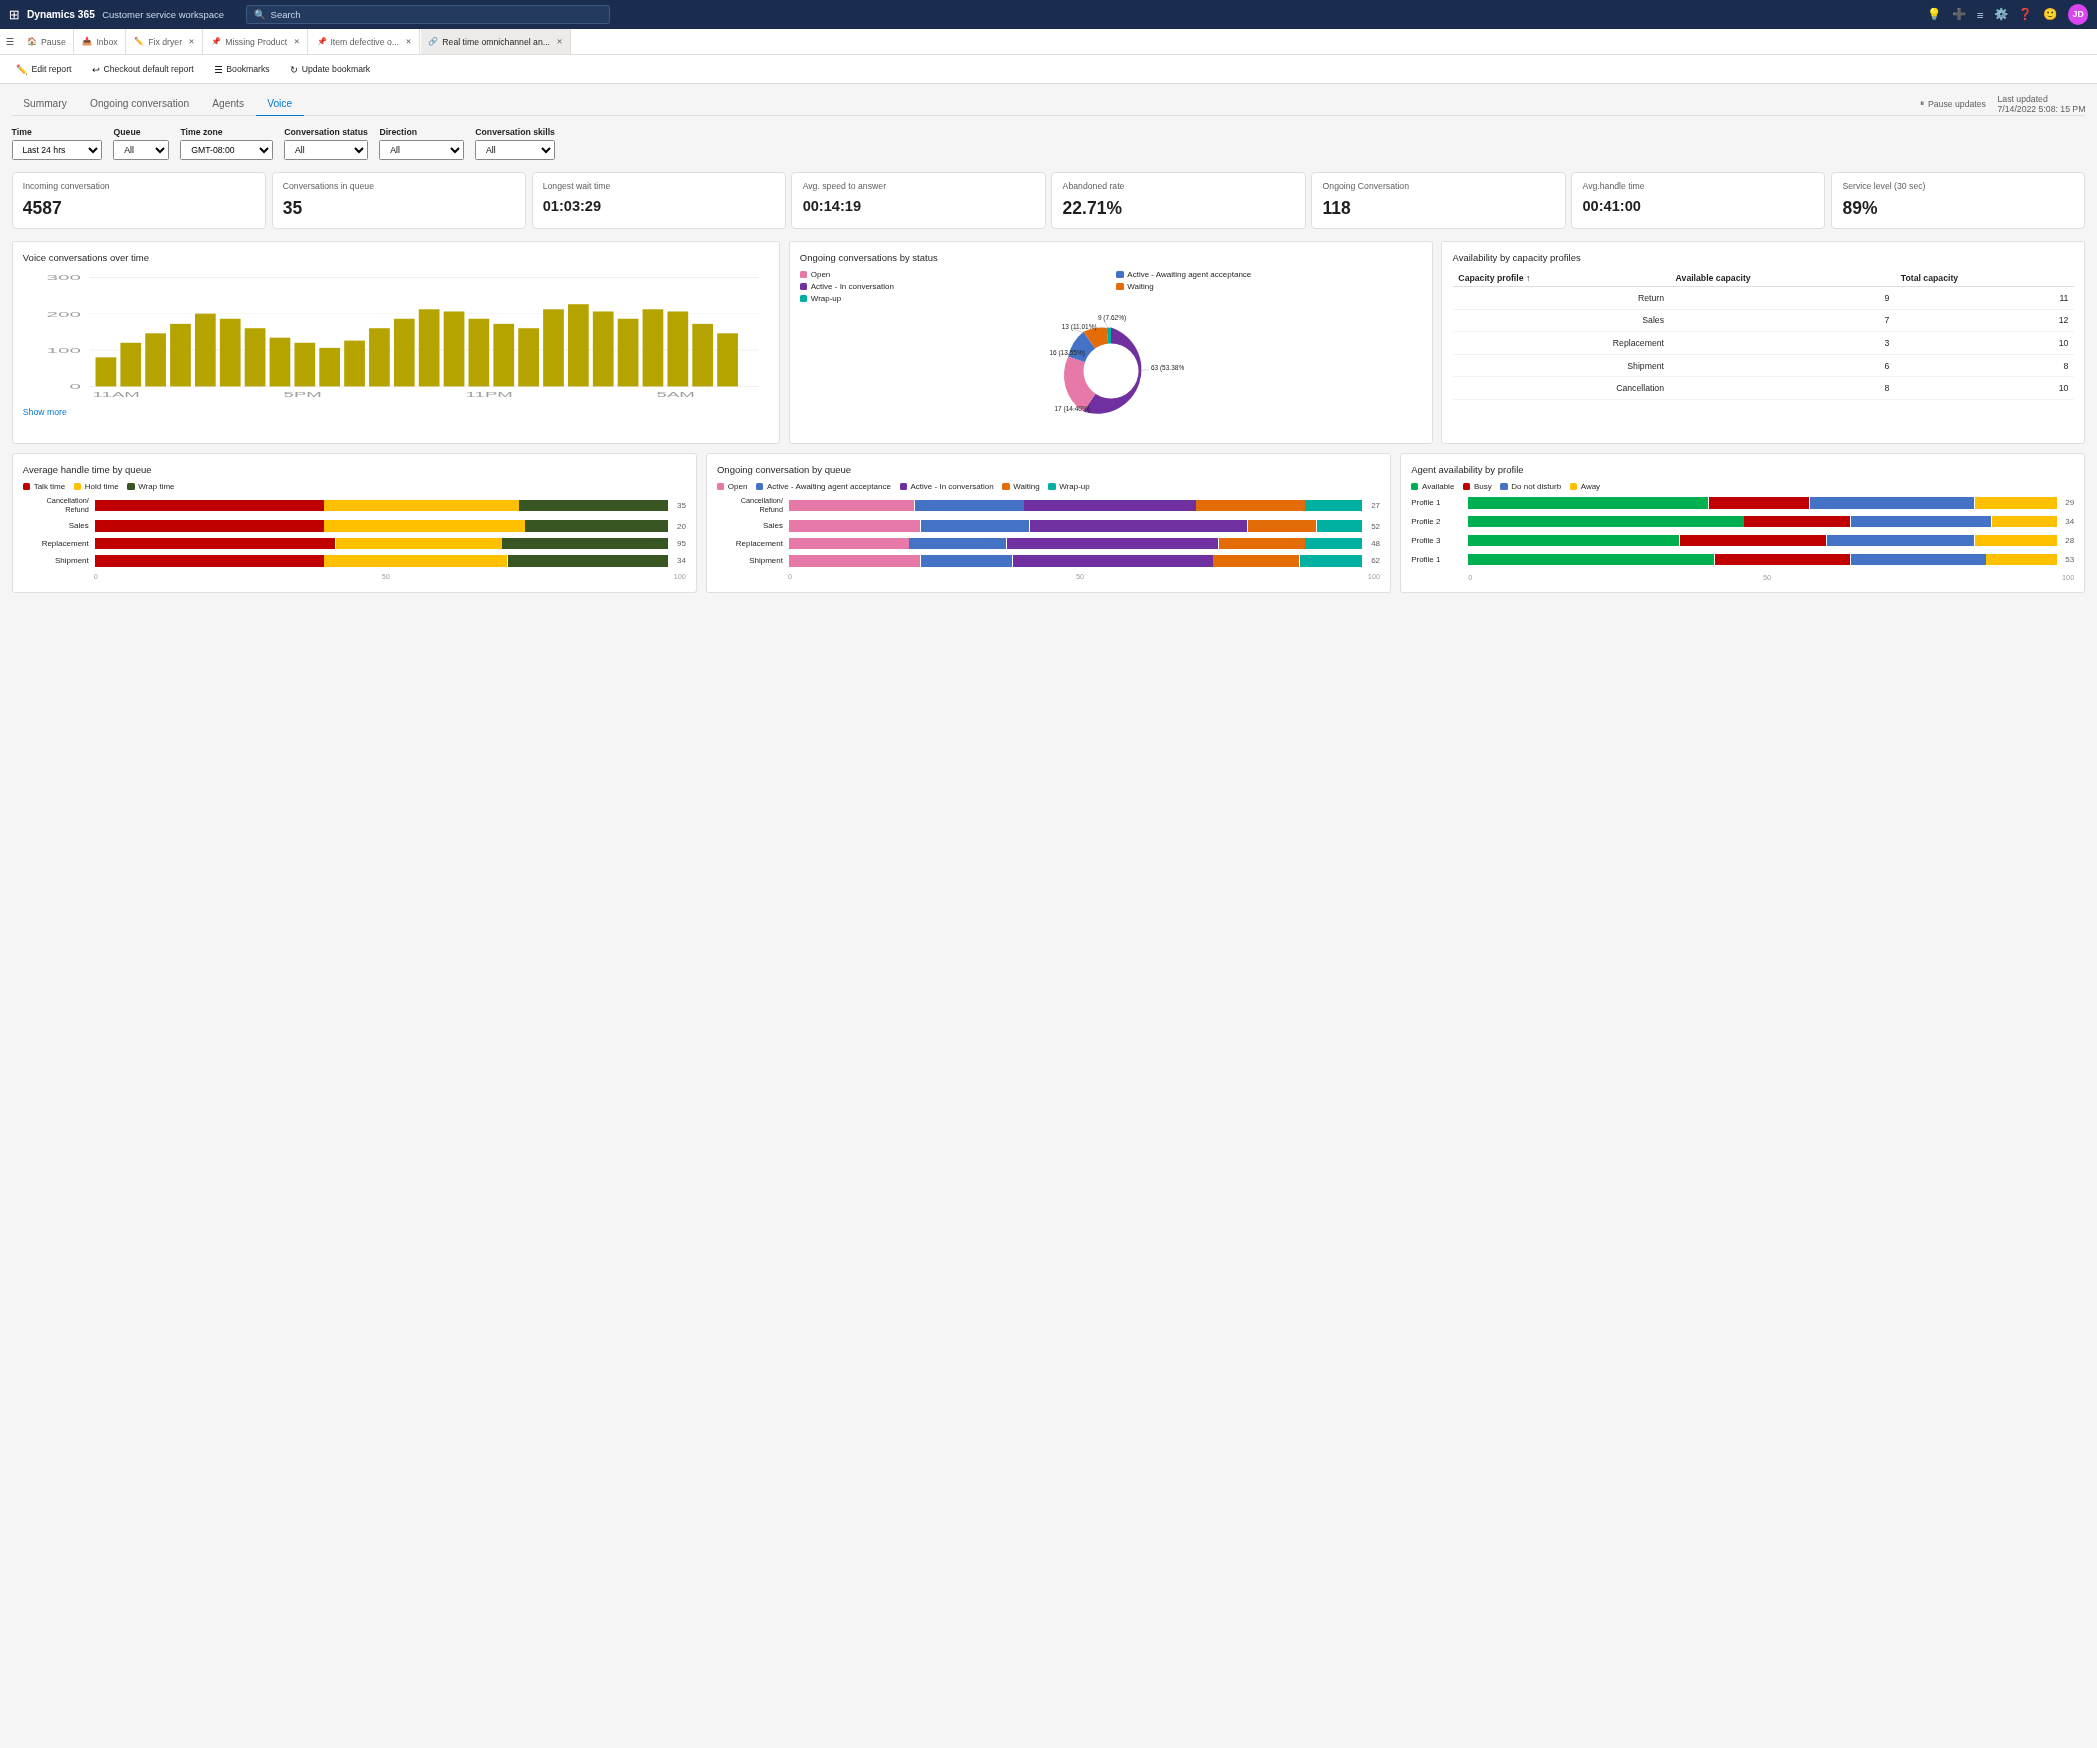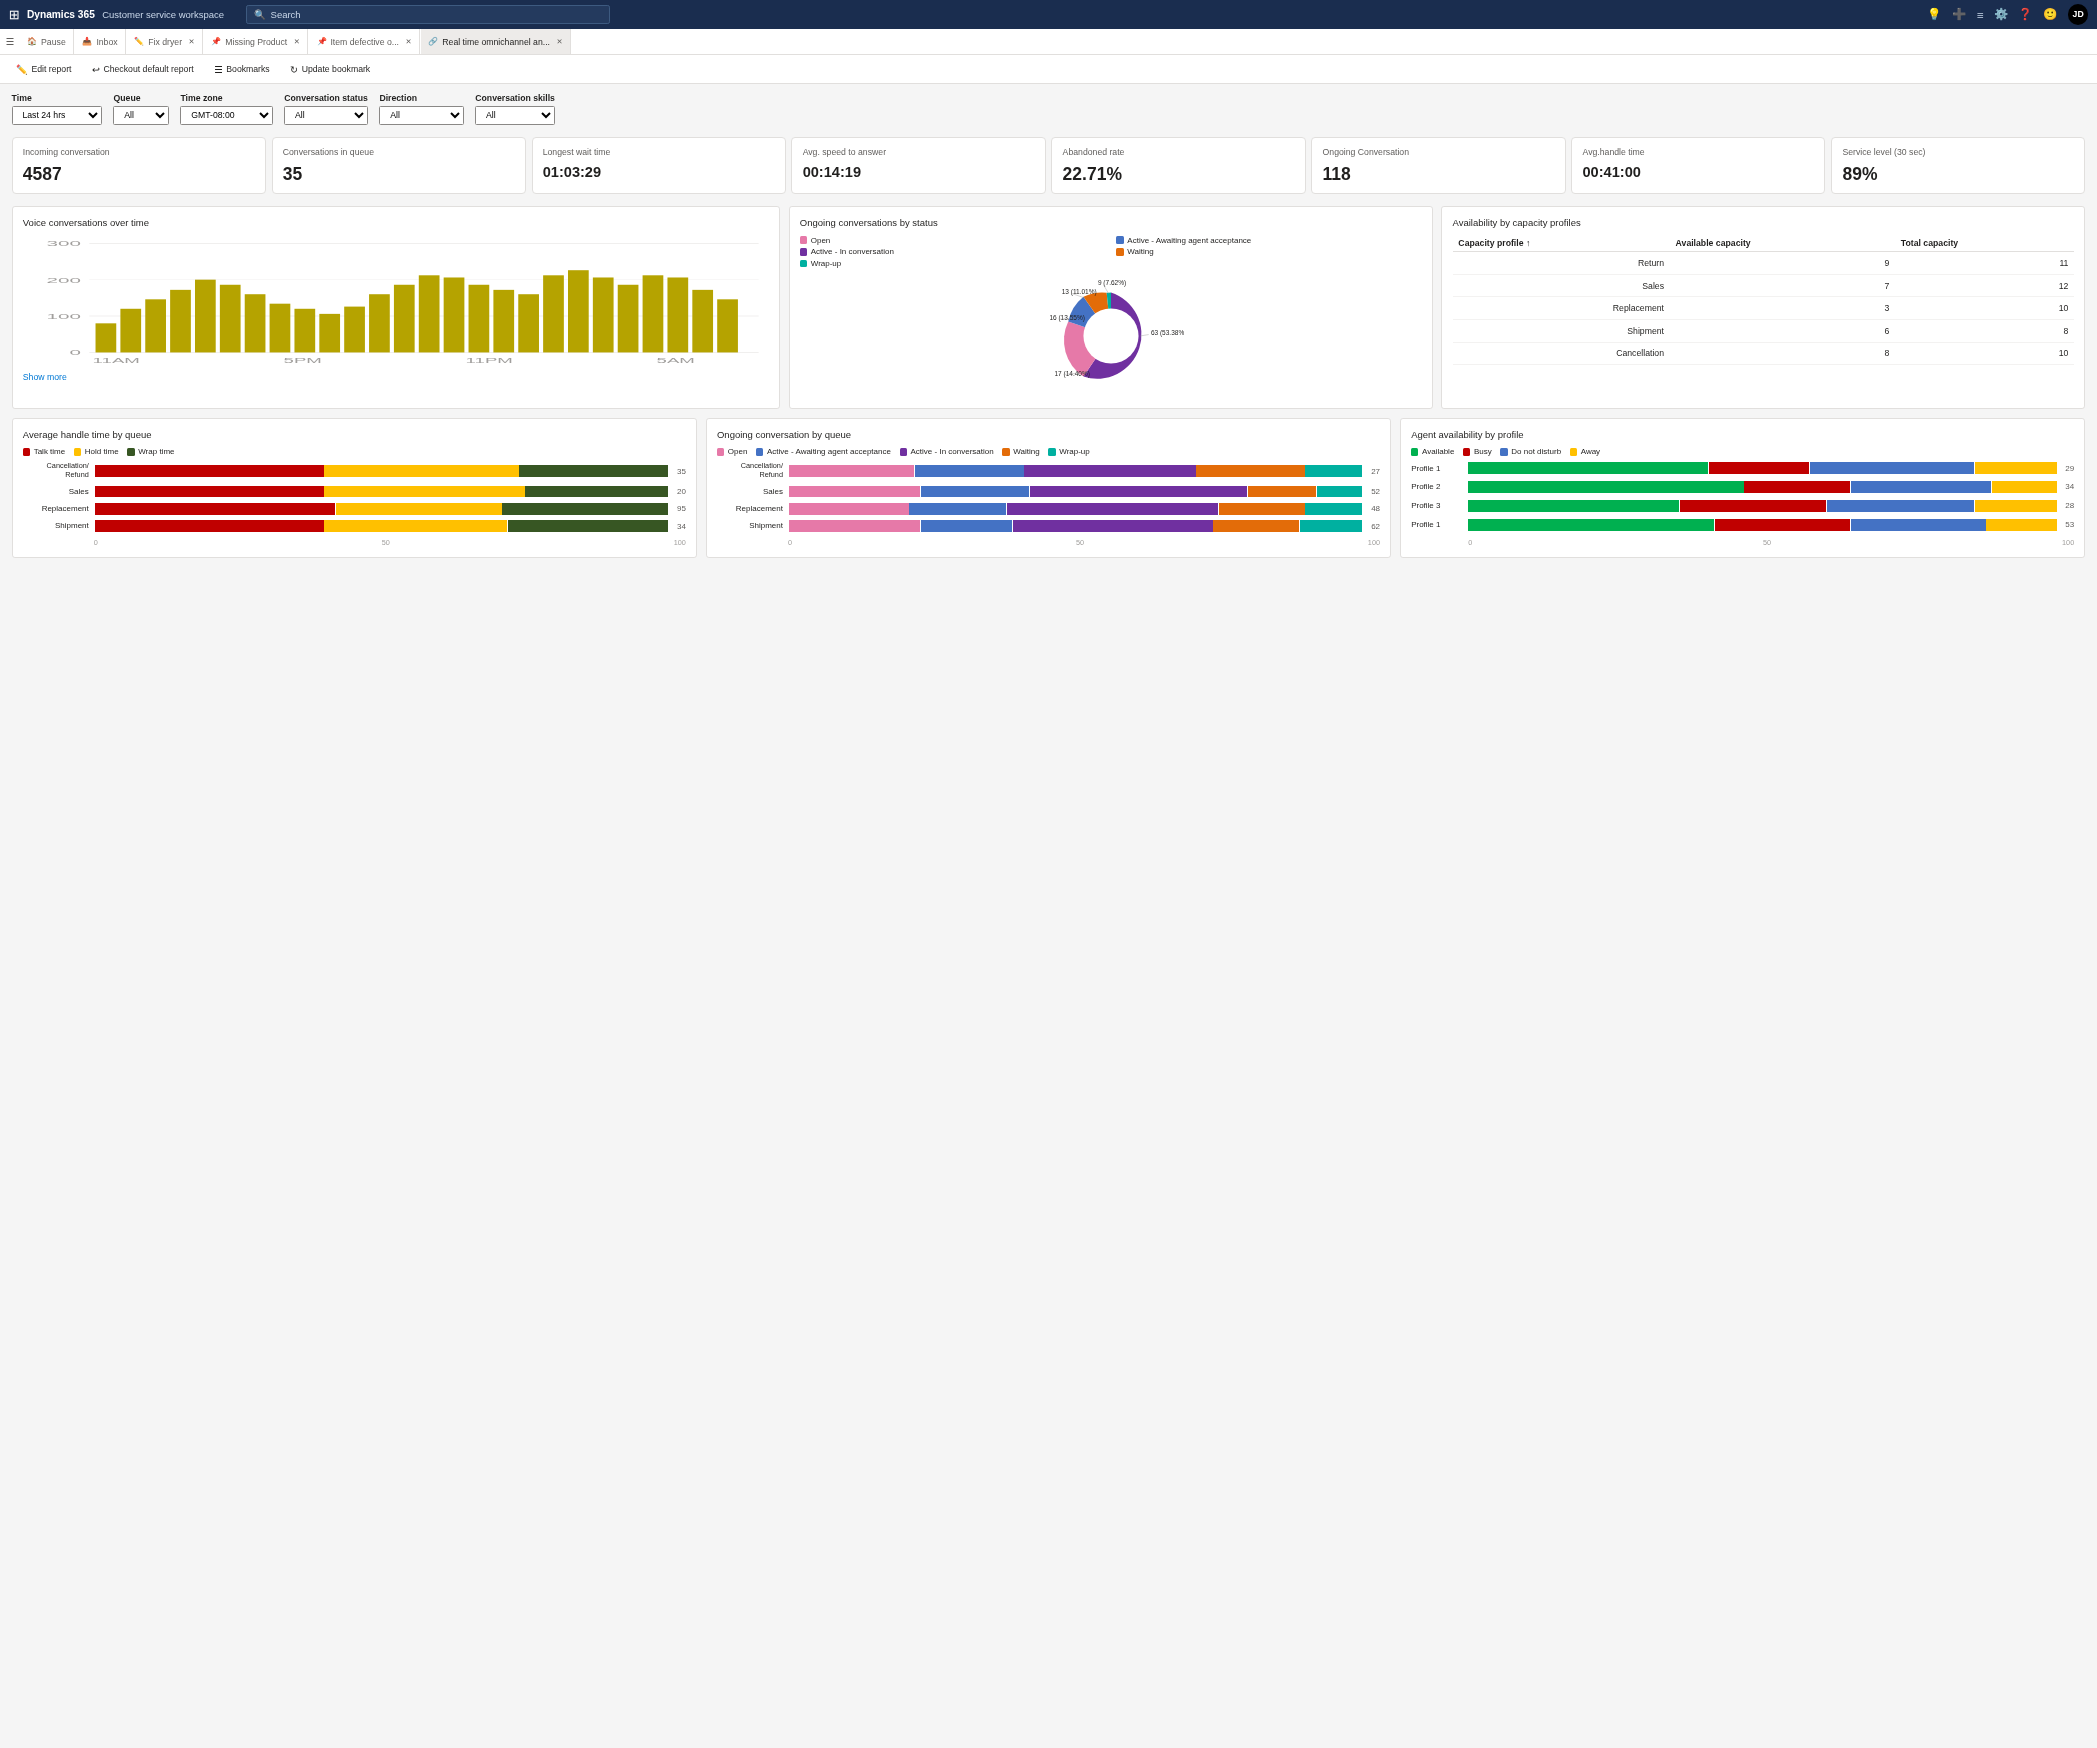--- a/index.html
+++ b/index.html
@@ -23,21 +23,21 @@
       border-radius: 2.2px;
       display: flex;
       align-items: center;
       padding: 2.9px 7.3px;
       gap: 4.4px;
       color: #c8d6e8;
       font-size: 9.5px;
     }
     .top-nav .nav-icons { display: flex; gap: 10.2px; margin-left: auto; align-items: center; }
     .top-nav .nav-icons span { color: #c8d6e8; cursor: pointer; font-size: 11.6px; }
-    .avatar { width: 20.4px; height: 20.4px; border-radius: 50%; background: #000000; display: flex; align-items: center; justify-content: center; font-size: 8.7px; font-weight: bold; color: white; cursor: pointer; }
+    .avatar { width: 20.4px; height: 20.4px; border-radius: 50%; background: #d946ef; display: flex; align-items: center; justify-content: center; font-size: 8.7px; font-weight: bold; color: white; cursor: pointer; }
 
     
     .tab-bar {
       background: white;
       border-bottom: 0.7px solid #e1dfdd;
       display: flex;
       align-items: center;
       padding: 0 5.8px;
       height: 26px;
       gap: 1.5px;
@@ -235,20 +235,36 @@
     <span>Bookmarks</span>
   </div>
   <div class="action-btn">
     <span class="icon">↻</span>
     <span>Update bookmark</span>
   </div>
 </div>
 
 <div class="main-content">
 
+  <div class="report-tabs">
+    <div class="report-tab">Summary</div>
+    <div class="report-tab">Ongoing conversation</div>
+    <div class="report-tab">Agents</div>
+    <div class="report-tab active">Voice</div>
+    <div class="report-tab-actions">
+      <div class="pause-btn">
+        <span>⏸</span>
+        <span>Pause updates</span>
+      </div>
+      <div style="font-size:8.7px; color:#605e5c;">
+        <span>Last updated</span><br>
+        <span>7/14/2022 5:08: 15 PM</span>
+      </div>
+    </div>
+  </div>
 
   <div class="filters">
     <div class="filter-group">
       <label class="filter-label">Time</label>
       <select>
         <option>Last 24 hrs</option>
         <option>Last 12 hrs</option>
         <option>Last 7 days</option>
       </select>
     </div>

